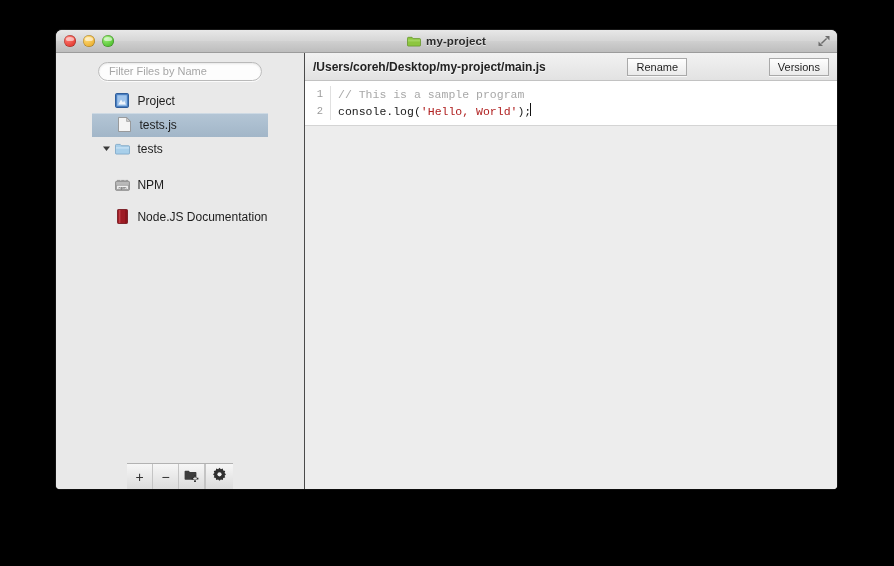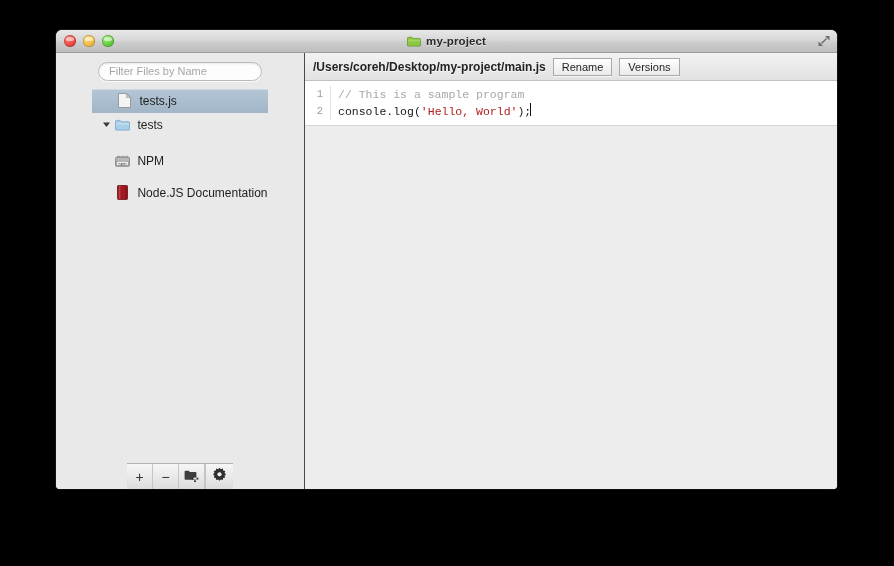--- a/index.html
+++ b/index.html
@@ -204,20 +204,21 @@
   }
   #path-bar {
     height: 28px;
     flex: 0 0 28px;
     background: linear-gradient(to bottom, #f2f2f2, #e2e2e2);
     border-bottom: 1px solid #c2c2c2;
     display: flex;
     align-items: center;
     padding: 0 8px;
     gap: 7px;
+    justify-content: space-between;
   }
   #path-text {
     font-size: 12px;
     font-weight: bold;
     color: #232323;
     white-space: nowrap;
     text-shadow: 0 1px 0 rgba(255,255,255,0.65);
   }
   .path-btn {
     height: 18px;
@@ -313,20 +314,31 @@
   <div id="body-split">
 
     <div id="sidebar">
 
       <div id="filter-bar">
         <input id="filter-input" type="text" placeholder="Filter Files by Name" style="">
       </div>
 
       <div id="file-tree">
 
+        <div class="tree-row">
+          <span class="disclosure"></span>
+          <span class="row-icon">
+            <svg width="14" height="15" viewBox="0 0 14 15">
+              <rect x="0.5" y="0.5" width="13" height="14" rx="1.2" fill="#4a7fc1" stroke="#2f5e9b"></rect>
+              <rect x="2.2" y="2.2" width="9.6" height="10.6" fill="#9fc4ec"></rect>
+              <path d="M3.4 11.4 L6 6.6 L8 9.6 L9.2 7.6 L10.8 11.4 Z" fill="#ffffff" opacity="0.85"></path>
+            </svg>
+          </span>
+          <span class="tree-label">Project</span>
+        </div>
 
         <div class="tree-row indent1 selected">
           <span class="row-icon">
             <svg width="13" height="15" viewBox="0 0 13 15">
               <path d="M0.5 0.5 L8.6 0.5 L12.5 4.4 L12.5 14.5 L0.5 14.5 Z" fill="#f4f4f4" stroke="#8a8a8a" stroke-width="0.8"></path>
               <path d="M8.6 0.5 L8.6 4.4 L12.5 4.4 Z" fill="#cfcfcf" stroke="#8a8a8a" stroke-width="0.6"></path>
             </svg>
           </span>
           <span class="tree-label">tests.js</span>
         </div>

